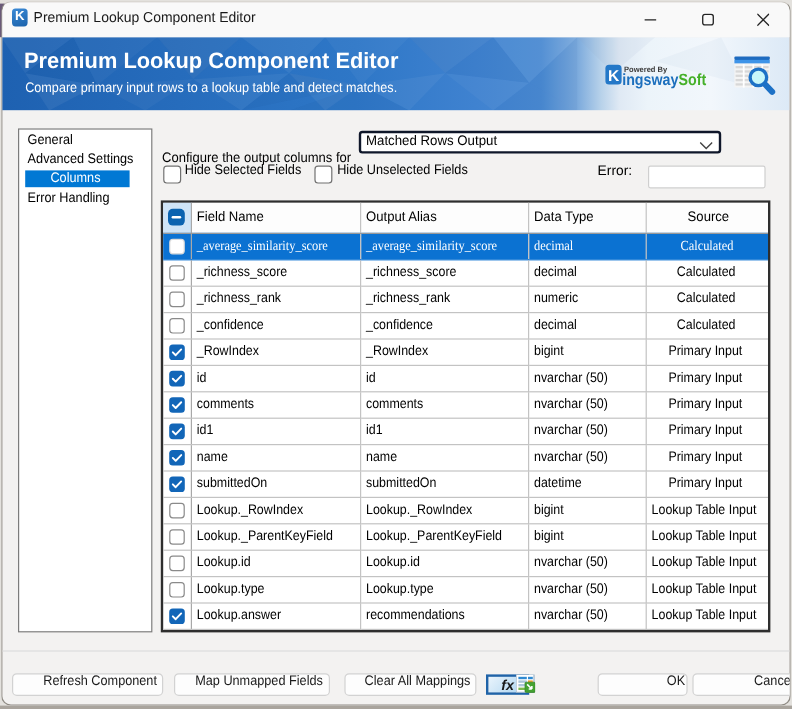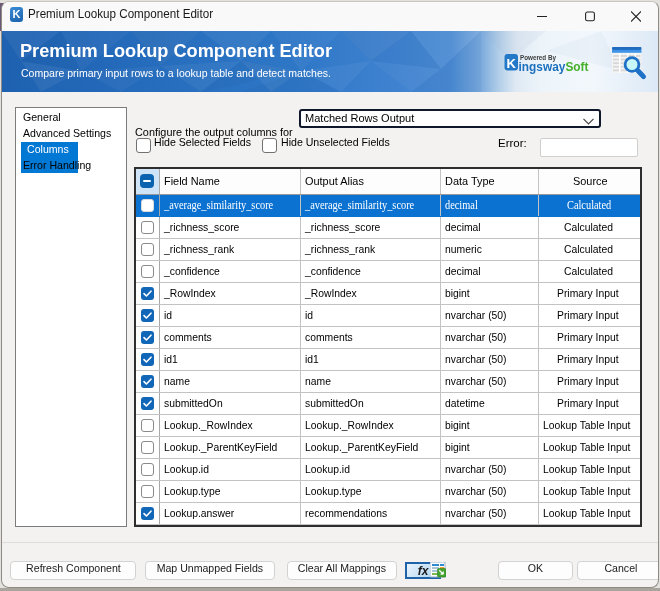--- a/index.html
+++ b/index.html
@@ -27,21 +27,21 @@
 .capbtn svg { position:absolute; left:18px; top:10px; }
 
 #band { position:absolute; left:-1px; top:29px; width:658px; height:61px; }
 #band svg { display:block; }
 
 #sidebar {
   position:absolute; left:13px; top:105px; width:112px; height:420px;
   background:#fff; border:1px solid #7c7c7c; font-size:11.5px; color:#000; padding-top:2px;
 }
 #sidebar .item { height:16px; line-height:15px; padding-left:7px; }
-#sidebar .sel { background:#0078d4; color:#fff; display:inline-block; height:31px; line-height:14px; padding:0 6px; margin-left:-2px; }
+#sidebar .sel { background:#0078d4; color:#fff; display:inline-block; height:14px; line-height:14px; padding:0 21px; margin-left:-2px; }
 
 .lbl { position:absolute; font-size:11.5px; color:#000; line-height:13px; }
 #combo {
   position:absolute; left:297px; top:107px; width:302px; height:19px;
   background:#fff; border:2px solid #0f172a; border-radius:3px; font-size:11.5px; line-height:15px;
   padding-left:4px; color:#000;
 }
 #combo .t { transform:scaleX(0.96); }
 #combo svg { position:absolute; right:5px; top:7px; }
 .cb {
@@ -66,21 +66,21 @@
 .gcb { width:13px; height:13px; border-radius:3px; margin:0 auto; position:relative; }
 .gcb.on { background:#1266b8; }
 .gcb.off { background:#fff; border:1px solid #8a8a8a; }
 .gcb svg { position:absolute; left:1px; top:1px; }
 .gcb.ind { background:#0b63b0; width:14px; height:14px; border-radius:4px; }
 .gcb.ind .dash { position:absolute; left:3px; top:6px; width:8px; height:2px; background:#fff; border-radius:1px; }
 
 #botline { position:absolute; left:-1px; top:540px; width:658px; height:1px; background:#dcdcdc; }
 .btn {
   position:absolute; top:559px; height:19px; background:#fdfdfd; border:1px solid #d2d2d2; border-radius:4px;
-  font-size:11.5px; color:#1a1a1a; text-align:center; line-height:12px;
+  font-size:11.5px; color:#1a1a1a; text-align:right; line-height:12px;
 }
 .btn .t { transform-origin:50% 50%; }
 </style>
 </head>
 <body>
 <div id="bg-tl"></div>
 <div id="bg-bottom"></div>
 <div id="win">
   <div id="titlebar">
     <div id="appicon">K</div>

